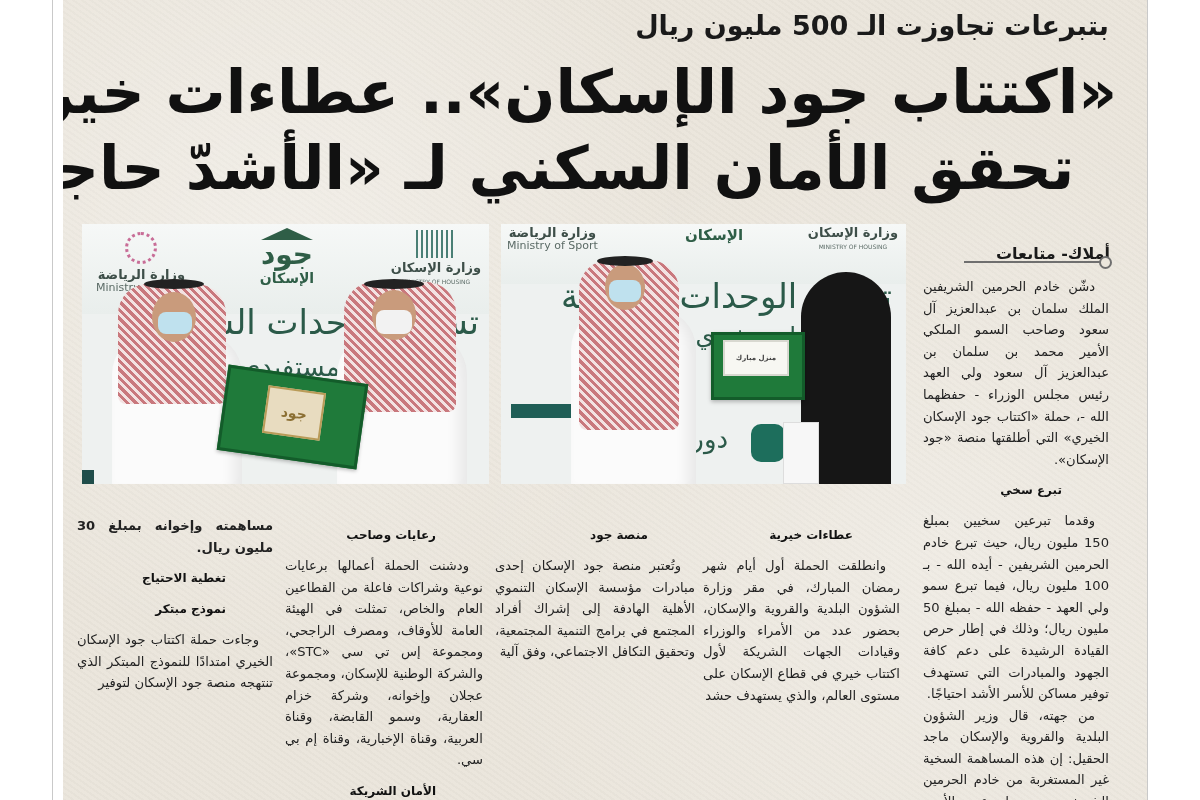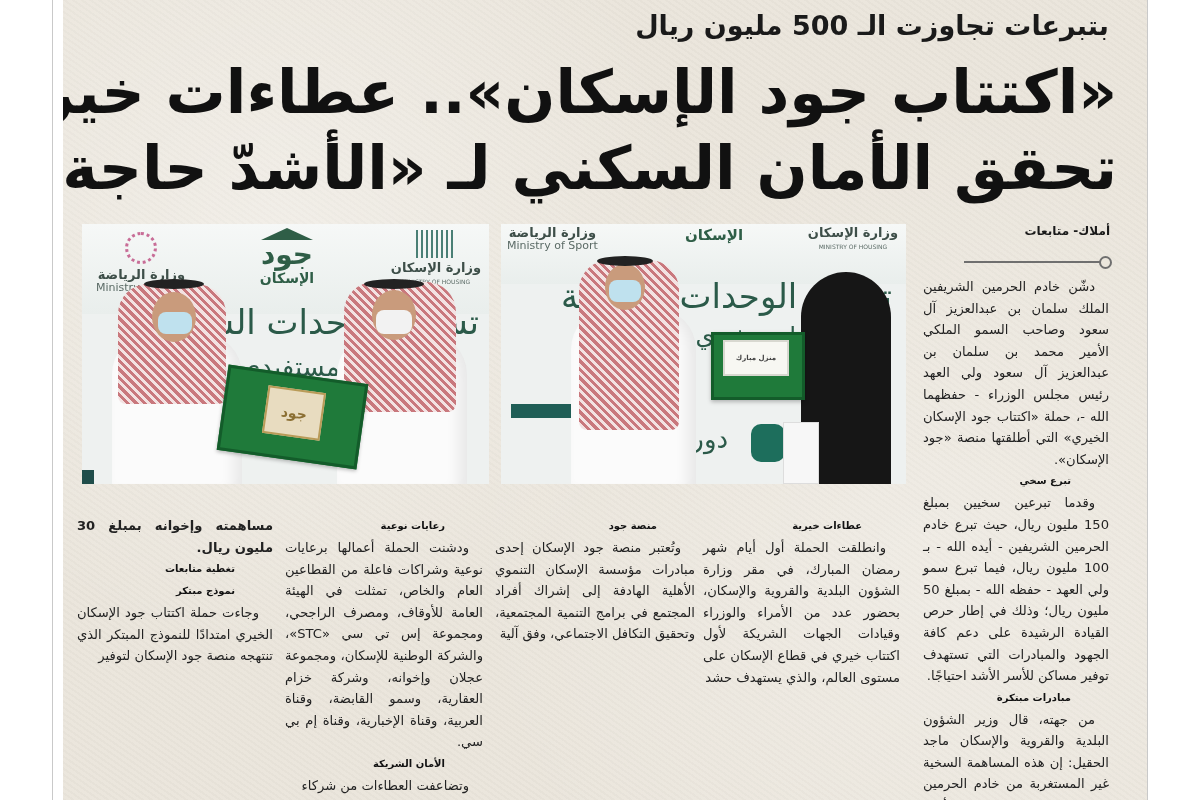--- a/index.html
+++ b/index.html
@@ -5,43 +5,43 @@
   html,body{margin:0;padding:0;}
   body{width:1200px;height:800px;overflow:hidden;background:#ffffff;position:relative;font-family:"DejaVu Sans",sans-serif;}
   .margin-line{position:absolute;top:0;width:1px;height:800px;background:#c9c9c9;}
   .paper{position:absolute;left:63px;top:0;width:1084px;height:800px;
     background:
       radial-gradient(circle at 20% 30%, rgba(255,255,255,0.35) 0, rgba(255,255,255,0) 40%),
       radial-gradient(circle at 80% 70%, rgba(255,255,255,0.25) 0, rgba(255,255,255,0) 45%),
       repeating-linear-gradient(35deg, rgba(0,0,0,0.018) 0 2px, rgba(255,255,255,0.02) 2px 5px),
       #ebe6dc;
     overflow:hidden;}
-  .rtl{direction:rtl;text-align:right;}
+  .rtl{direction:rtl;text-align:left;}
   .overline{position:absolute;right:38px;top:10px;font-size:27px;font-weight:bold;color:#1a1a1a;white-space:nowrap;}
   .headline{position:absolute;right:30px;top:54px;font-size:60px;line-height:76px;font-weight:bold;color:#111;letter-spacing:-1px;white-space:nowrap;}
   .photo{position:absolute;top:224px;height:260px;overflow:hidden;background:#eef1f0;}
   .photo .banner{position:absolute;left:0;right:0;top:0;height:90px;background:linear-gradient(#f6f8f7,#e9eeec);}
   .photo .logo{position:absolute;font-size:11px;color:#5b6b66;text-align:center;line-height:13px;}
   .photo .logo b{display:block;font-size:13px;color:#3e4f49;}
   .photo .jood{position:absolute;color:#2f5e47;font-weight:bold;text-align:center;}
   .photo .bigtext{position:absolute;color:#2b5a49;font-size:34px;white-space:nowrap;direction:rtl;}
   .thobe{position:absolute;background:#fbfbfb;border-radius:40px 40px 6px 6px;box-shadow:inset -8px 0 14px rgba(0,0,0,0.08);}
   .ghutra{position:absolute;background:repeating-linear-gradient(45deg,#c9787d 0 3px,#f3e2e2 3px 6px);border-radius:30px 30px 8px 8px;}
   .face{position:absolute;background:#c99b7c;border-radius:50%;}
   .mask{position:absolute;background:#bfe1ee;border-radius:8px;}
   .mask.white{background:#f2f2f2;}
   .abaya{position:absolute;background:#161616;border-radius:46px 46px 6px 6px;}
   .box{position:absolute;background:#1f7a3a;border:3px solid #135c2a;box-shadow:0 2px 4px rgba(0,0,0,0.25);}
   .plaque{position:absolute;background:#e8dcc0;border:2px solid #b99b58;font-size:14px;font-weight:bold;color:#8b6f33;text-align:center;}
-  .byline{position:absolute;right:37px;top:224px;font-size:12px;font-weight:bold;color:#1a1a1a;}
+  .byline{position:absolute;right:37px;top:244px;font-size:16px;font-weight:bold;color:#1a1a1a;}
   .byline-rule{position:absolute;right:37px;top:261px;width:146px;height:2px;background:#6f6f6f;}
   .byline-circle{position:absolute;right:35px;top:256px;width:9px;height:9px;border:2px solid #6f6f6f;border-radius:50%;background:#ebe6dc;}
   .col{position:absolute;font-size:13.1px;line-height:21.6px;color:#222;text-align:justify;text-align-last:right;}
   .col p{margin:0;text-indent:14px;}
-  .col h4{margin:0;font-size:10px;line-height:22px;font-weight:bold;color:#111;padding-right:38px;}
+  .col h4{margin:9px;font-size:12px;line-height:22px;font-weight:bold;color:#111;padding-right:38px;}
 </style>
 </head>
 <body>
 
 <div class="margin-line" style="left:52px;"></div>
 <div class="margin-line" style="left:1147px;"></div>
 
 <div class="paper">
 
   <div class="overline rtl">بتبرعات تجاوزت الـ 500 مليون ريال</div>
@@ -121,41 +121,40 @@
   </div>
 
   <div class="byline rtl">أملاك- متابعات</div>
   <div class="byline-rule"></div>
   <div class="byline-circle"></div>
 
   <div class="col rtl" style="right:38px;top:276px;width:186px;">
     <p>دشّن خادم الحرمين الشريفين الملك سلمان بن عبدالعزيز آل سعود وصاحب السمو الملكي الأمير محمد بن سلمان بن عبدالعزيز آل سعود ولي العهد رئيس مجلس الوزراء - حفظهما الله -، حملة «اكتتاب جود الإسكان الخيري» التي أطلقتها منصة «جود الإسكان».</p>
     <h4>تبرع سخي</h4>
     <p>وقدما تبرعين سخيين بمبلغ 150 مليون ريال، حيث تبرع خادم الحرمين الشريفين - أيده الله - بـ 100 مليون ريال، فيما تبرع سمو ولي العهد - حفظه الله - بمبلغ 50 مليون ريال؛ وذلك في إطار حرص القيادة الرشيدة على دعم كافة الجهود والمبادرات التي تستهدف توفير مساكن للأسر الأشد احتياجًا.</p>
-    <h4>مبادرات مبتكرة</h4>
     <p>من جهته، قال وزير الشؤون البلدية والقروية والإسكان ماجد الحقيل: إن هذه المساهمة السخية غير المستغربة من خادم الحرمين الشريفين وسمو ولي عهده الأمين - حفظهما الله؛ جاءت تدشينًا لحملة اكتتاب جود الإسكان الخيري، وتأكيدًا لدعمهما للمبادرات</p>
   </div>
 
   <div class="col rtl" style="right:247px;top:515px;width:197px;">
     <h4>عطاءات خيرية</h4>
     <p>وانطلقت الحملة أول أيام شهر رمضان المبارك، في مقر وزارة الشؤون البلدية والقروية والإسكان، بحضور عدد من الأمراء والوزراء وقيادات الجهات الشريكة لأول اكتتاب خيري في قطاع الإسكان على مستوى العالم، والذي يستهدف حشد</p>
   </div>
 
   <div class="col rtl" style="right:452px;top:515px;width:200px;">
     <h4>منصة جود</h4>
     <p>وتُعتبر منصة جود الإسكان إحدى مبادرات مؤسسة الإسكان التنموي الأهلية الهادفة إلى إشراك أفراد المجتمع في برامج التنمية المجتمعية، وتحقيق التكافل الاجتماعي، وفق آلية</p>
   </div>
 
   <div class="col rtl" style="right:664px;top:515px;width:198px;">
-    <h4>رعايات نوعية</h4>
+    <h4>رعايات وصاحب</h4>
     <p>ودشنت الحملة أعمالها برعايات نوعية وشراكات فاعلة من القطاعين العام والخاص، تمثلت في الهيئة العامة للأوقاف، ومصرف الراجحي، ومجموعة إس تي سي «STC»، والشركة الوطنية للإسكان، ومجموعة عجلان وإخوانه، وشركة خزام العقارية، وسمو القابضة، وقناة العربية، وقناة الإخبارية، وقناة إم بي سي.</p>
     <h4>الأمان الشريكة</h4>
     <p>وتضاعفت العطاءات من شركاء</p>
   </div>
 
   <div class="col rtl" style="right:874px;top:515px;width:196px;">
     <p style="text-indent:0;font-weight:bold;">مساهمته وإخوانه بمبلغ 30 مليون ريال.</p>
-    <h4>تغطية متابعات</h4>
+    <h4>تغطية الاحتياج</h4>
     <h4>نموذج مبتكر</h4>
     <p>وجاءت حملة اكتتاب جود الإسكان الخيري امتدادًا للنموذج المبتكر الذي تنتهجه منصة جود الإسكان لتوفير</p>
   </div>
 
 </div>
 
 </body></html>

